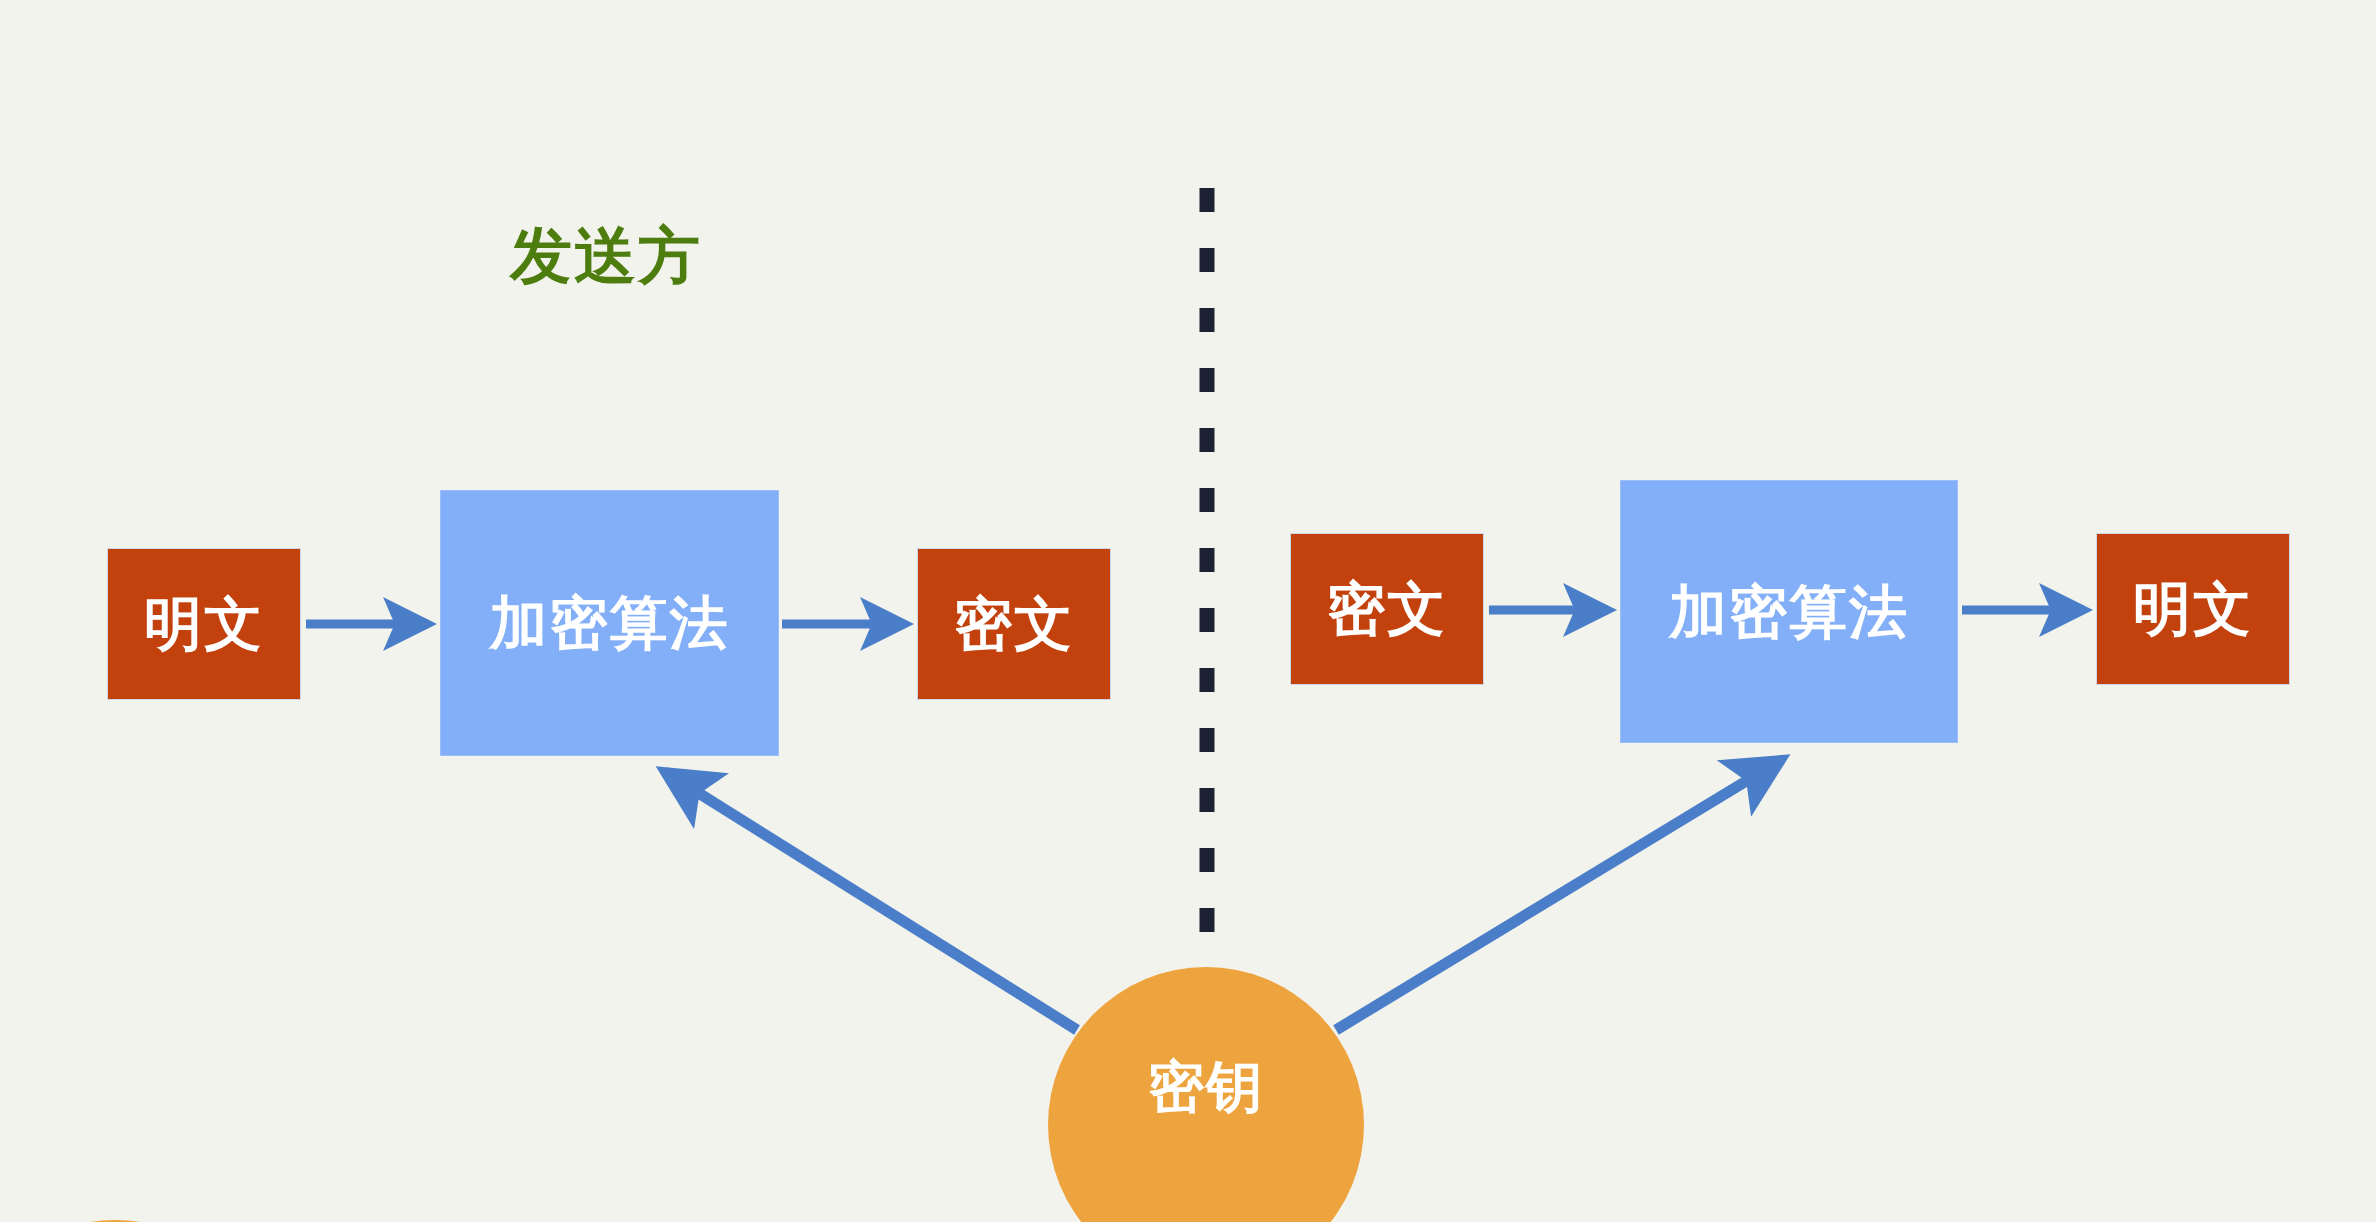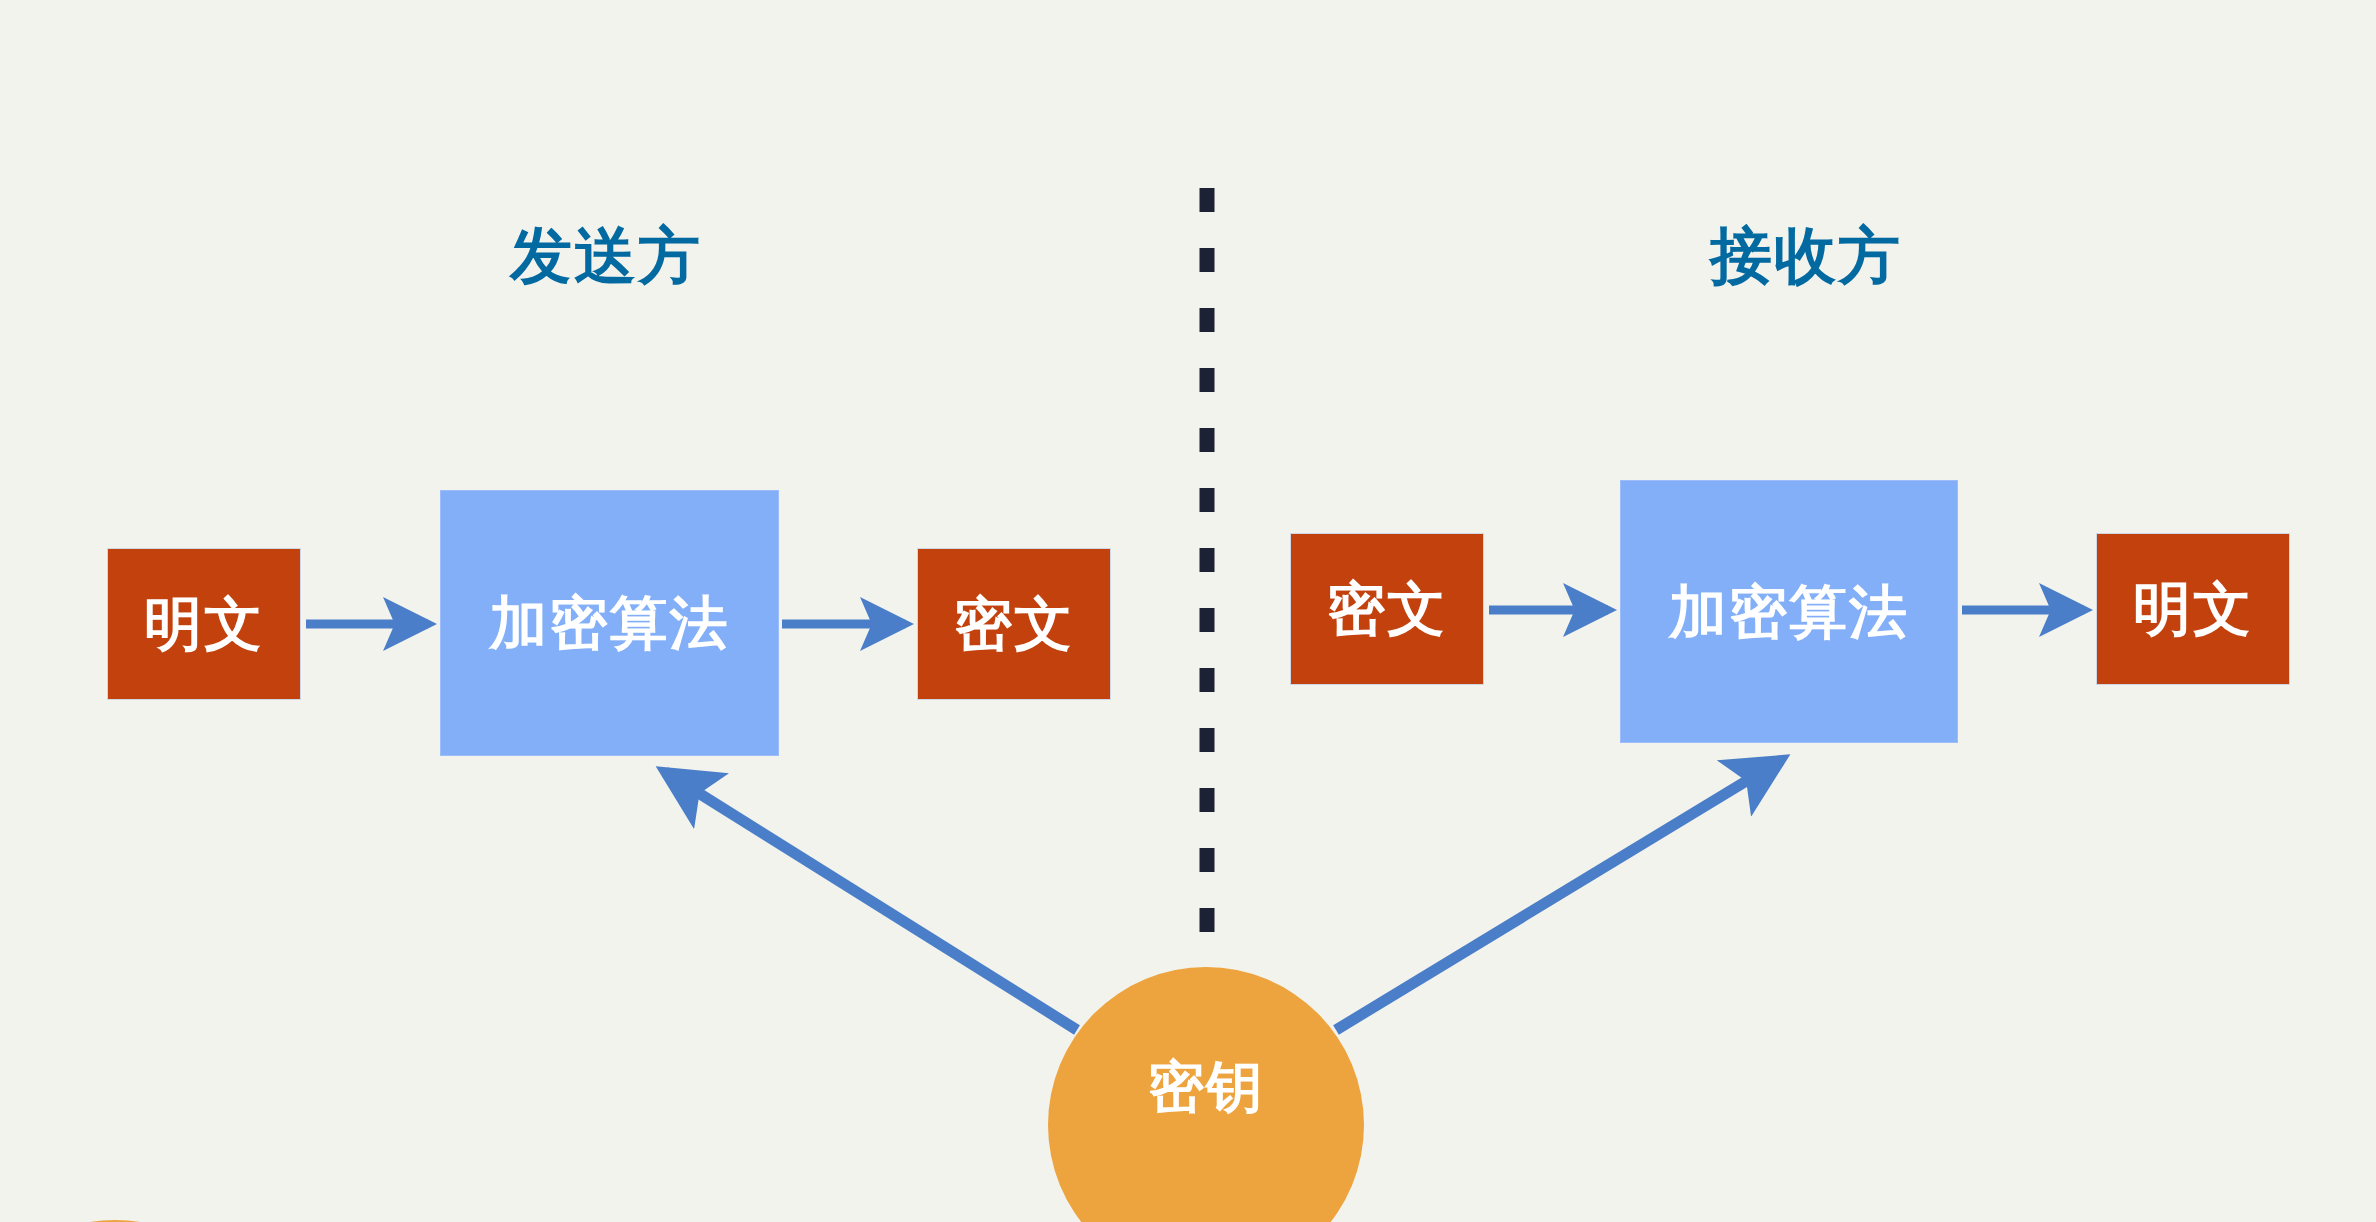--- a/index.html
+++ b/index.html
@@ -19,21 +19,21 @@
     position: absolute;
     left: 0;
     top: 0;
     width: 2376px;
     height: 1222px;
   }
   .side-title {
     position: absolute;
     font-size: 62px;
     font-weight: bold;
-    color: #0369a1;
+    color: #4d7c0f;
     white-space: nowrap;
     letter-spacing: 2px;
     line-height: 1;
   }
   #title-sender  { left: 510px;  top: 225px; }
   #title-receiver{ left: 1710px; top: 225px; }
 
   .node {
     position: absolute;
     display: flex;
@@ -81,21 +81,20 @@
 
     <line x1="1336" y1="1030" x2="1781" y2="760" stroke="#4a7ec9" stroke-width="11" marker-end="url(#arrowhead)"></line>
 
     <line x1="1207" y1="188" x2="1207" y2="968" stroke="#1c2133" stroke-width="15" stroke-dasharray="24 36" stroke-linecap="butt"></line>
 
     <circle cx="115" cy="1380" r="160" fill="#eda43e"></circle>
   </svg>
 
   <div class="side-title" id="title-sender">发送方</div>
 
-  <div class="side-title" id="title-receiver">接收方</div>
 
   <div class="node node-dark" id="node-plaintext-left">明文</div>
 
   <div class="node node-light" id="node-encrypt">加密算法</div>
 
   <div class="node node-dark" id="node-ciphertext-left">密文</div>
 
   <div class="node node-dark" id="node-ciphertext-right">密文</div>
 
   <div class="node node-light" id="node-decrypt">加密算法</div>

